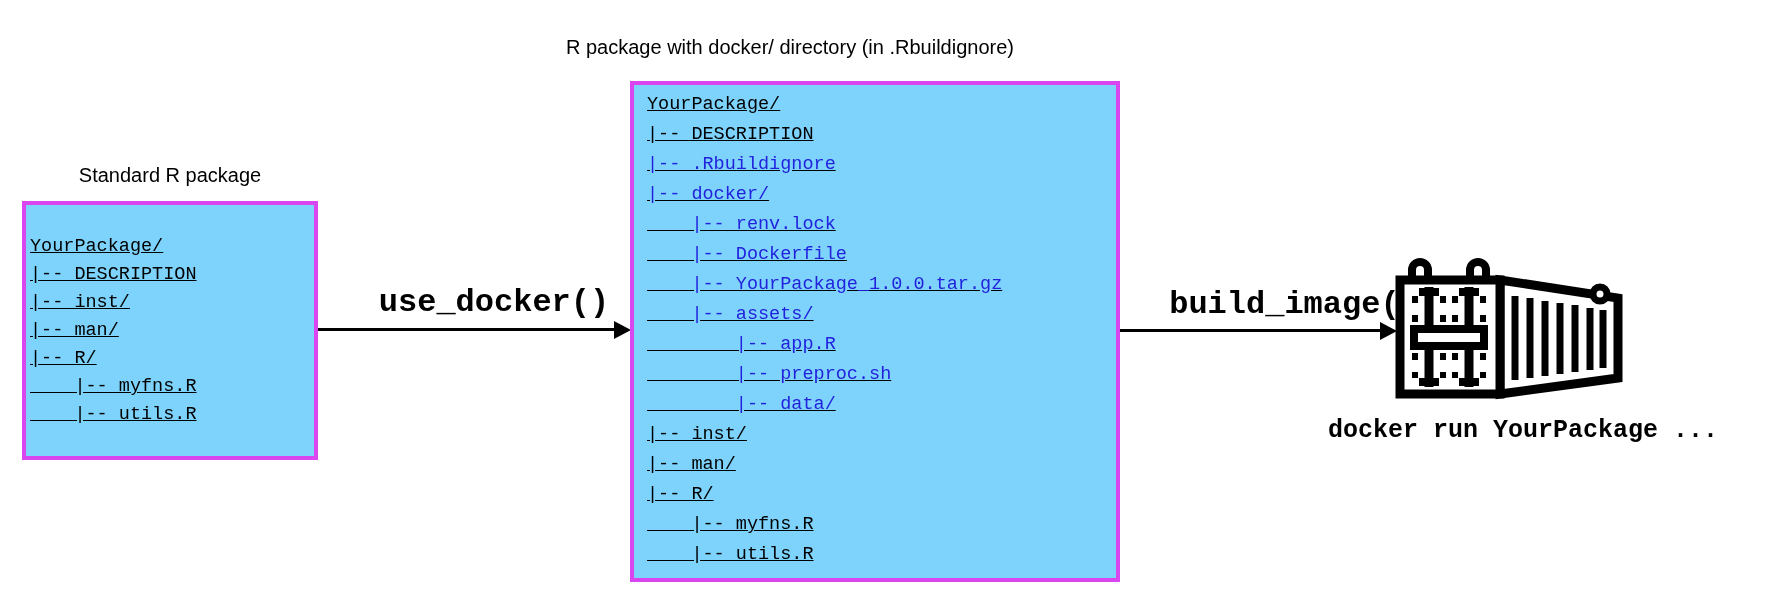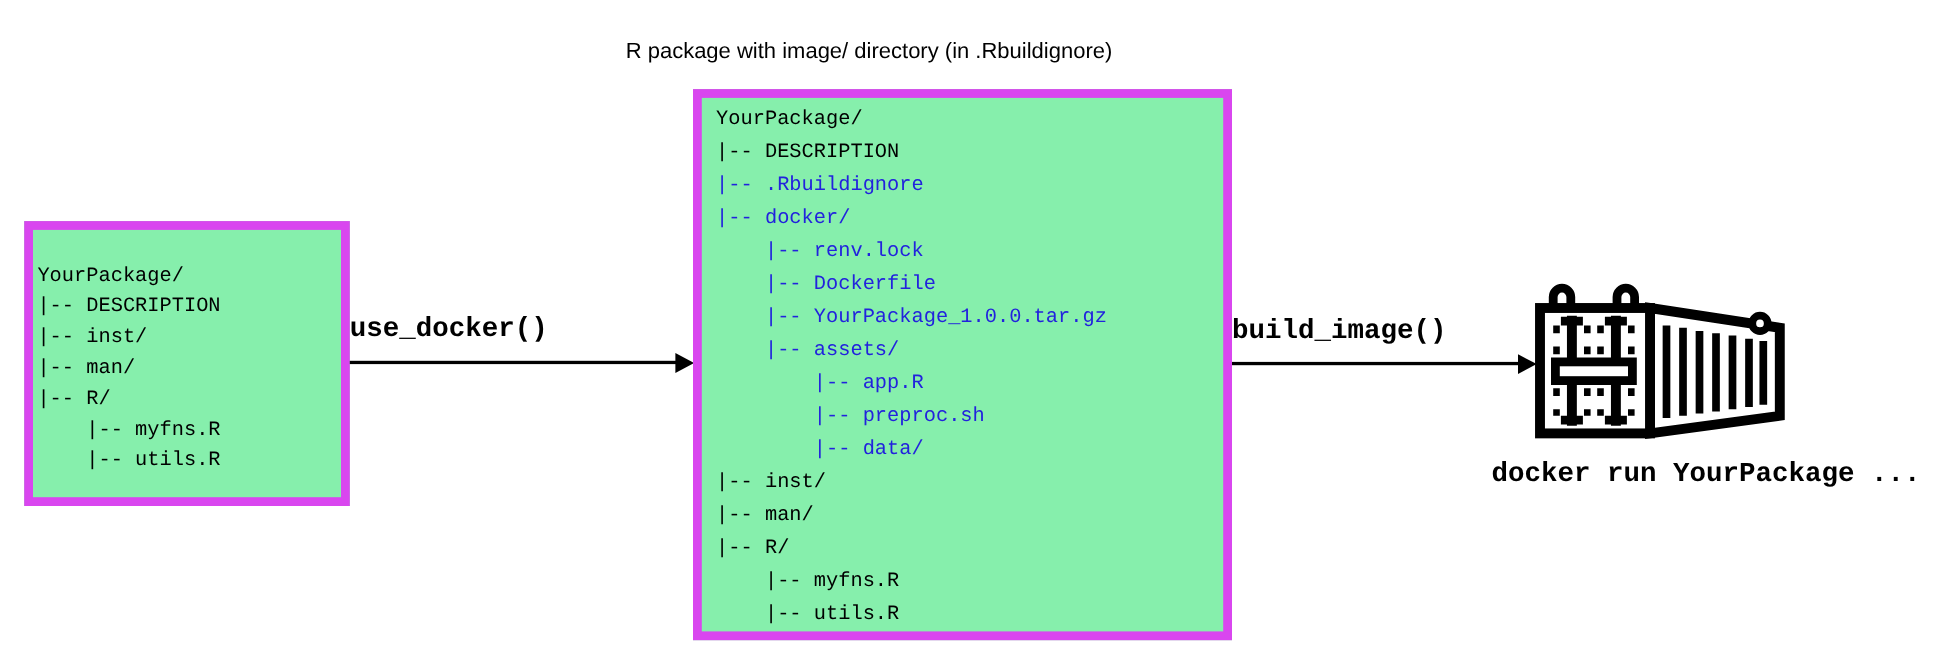--- a/index.html
+++ b/index.html
@@ -1,52 +1,53 @@
 <!DOCTYPE html>
 <html><head>
 <meta charset="utf-8">
 <style>
   html,body{margin:0;padding:0;background:#ffffff;}
   .canvas{position:relative;width:1782px;height:602px;background:#ffffff;overflow:hidden;
           font-family:"Liberation Sans", sans-serif;color:#000;}
 
   .box-title{position:absolute;text-align:center;font-size:20px;color:#000;white-space:nowrap;}
 
-  .tree-box{position:absolute;border:8px solid #d946ef;background:#86efac;box-sizing:border-box;}
+  .tree-box{position:absolute;border:4px solid #d946ef;background:#7dd3fc;box-sizing:border-box;text-decoration:underline;}
   .tree{font-family:"Liberation Mono","DejaVu Sans Mono",monospace;font-size:18.5px;
         white-space:pre;color:#000;}
   .tree-line{white-space:pre;}
   .left-tree{padding:28px 4px 0 4px;line-height:28px;}
   .mid-tree{padding:5px 6px 0 13px;line-height:30px;}
   .blue{color:#2222DD;}
 
   .arrow-shaft{position:absolute;height:3px;background:#000;}
   .arrow-head{position:absolute;width:0;height:0;border-top:9px solid transparent;
               border-bottom:9px solid transparent;border-left:17px solid #000;}
-  .arrow-label{position:absolute;text-align:left;font-family:"Liberation Mono","DejaVu Sans Mono",monospace;
-               font-weight:bold;font-size:25px;white-space:nowrap;color:#000;}
+  .arrow-label{position:absolute;text-align:center;font-family:"Liberation Mono","DejaVu Sans Mono",monospace;
+               font-weight:bold;font-size:32px;white-space:nowrap;color:#000;padding-left:20px;}
 
   .docker-caption{position:absolute;text-align:center;font-family:"Liberation Mono","DejaVu Sans Mono",monospace;
                   font-weight:bold;font-size:25px;white-space:nowrap;color:#000;}
   .docker-icon{position:absolute;}
 </style>
 </head>
 <body>
 
 <div class="canvas">
 
+  <div class="box-title" style="left:22px;top:164px;width:296px;">Standard R package</div>
   <div class="tree-box" style="left:22px;top:201px;width:296px;height:259px;">
     <div class="tree left-tree"><div class="tree-line">YourPackage/</div><div class="tree-line">|-- DESCRIPTION</div><div class="tree-line">|-- inst/</div><div class="tree-line">|-- man/</div><div class="tree-line">|-- R/</div><div class="tree-line">    |-- myfns.R</div><div class="tree-line">    |-- utils.R</div></div>
   </div>
 
   <div class="arrow-label" style="left:318px;top:284px;width:312px;">use_docker()</div>
   <div class="arrow-shaft" style="left:318px;top:328px;width:297px;"></div>
   <div class="arrow-head" style="left:614px;top:320.5px;"></div>
 
-  <div class="box-title" style="left:490px;top:36px;width:600px;">R package with image/ directory (in .Rbuildignore)</div>
+  <div class="box-title" style="left:490px;top:36px;width:600px;">R package with docker/ directory (in .Rbuildignore)</div>
   <div class="tree-box" style="left:630px;top:81px;width:490px;height:501px;">
     <div class="tree mid-tree"><div class="tree-line">YourPackage/</div><div class="tree-line">|-- DESCRIPTION</div><div class="tree-line blue">|-- .Rbuildignore</div><div class="tree-line blue">|-- docker/</div><div class="tree-line blue">    |-- renv.lock</div><div class="tree-line blue">    |-- Dockerfile</div><div class="tree-line blue">    |-- YourPackage_1.0.0.tar.gz</div><div class="tree-line blue">    |-- assets/</div><div class="tree-line blue">        |-- app.R</div><div class="tree-line blue">        |-- preproc.sh</div><div class="tree-line blue">        |-- data/</div><div class="tree-line">|-- inst/</div><div class="tree-line">|-- man/</div><div class="tree-line">|-- R/</div><div class="tree-line">    |-- myfns.R</div><div class="tree-line">    |-- utils.R</div></div>
   </div>
 
   <div class="arrow-label" style="left:1120px;top:286px;width:308px;">build_image()</div>
   <div class="arrow-shaft" style="left:1120px;top:329px;width:261px;"></div>
   <div class="arrow-head" style="left:1380px;top:321.5px;"></div>
 
 
   <svg class="docker-icon" style="left:1392px;top:250px;" width="234" height="152" viewBox="0 0 234 152" aria-hidden="true">
@@ -78,15 +79,15 @@
       <line x1="63" y1="46" x2="63" y2="128" stroke-width="6" stroke-dasharray="7 12"></line>
       <line x1="91" y1="46" x2="91" y2="128" stroke-width="6" stroke-dasharray="7 12"></line>
       <line x1="27" y1="42" x2="47" y2="42" stroke-width="8"></line>
       <line x1="67" y1="42" x2="87" y2="42" stroke-width="8"></line>
       <line x1="27" y1="132" x2="47" y2="132" stroke-width="8"></line>
       <line x1="67" y1="132" x2="87" y2="132" stroke-width="8"></line>
       <rect x="22" y="79" width="70" height="17" fill="#ffffff" stroke-width="8"></rect>
     </g>
   </svg>
 
-  <div class="docker-caption" style="left:1323px;top:416px;width:400px;margin-left:28px;">docker run YourPackage ...</div>
+  <div class="docker-caption" style="left:1323px;top:416px;width:400px;">docker run YourPackage ...</div>
 
 </div>
 
 </body></html>

